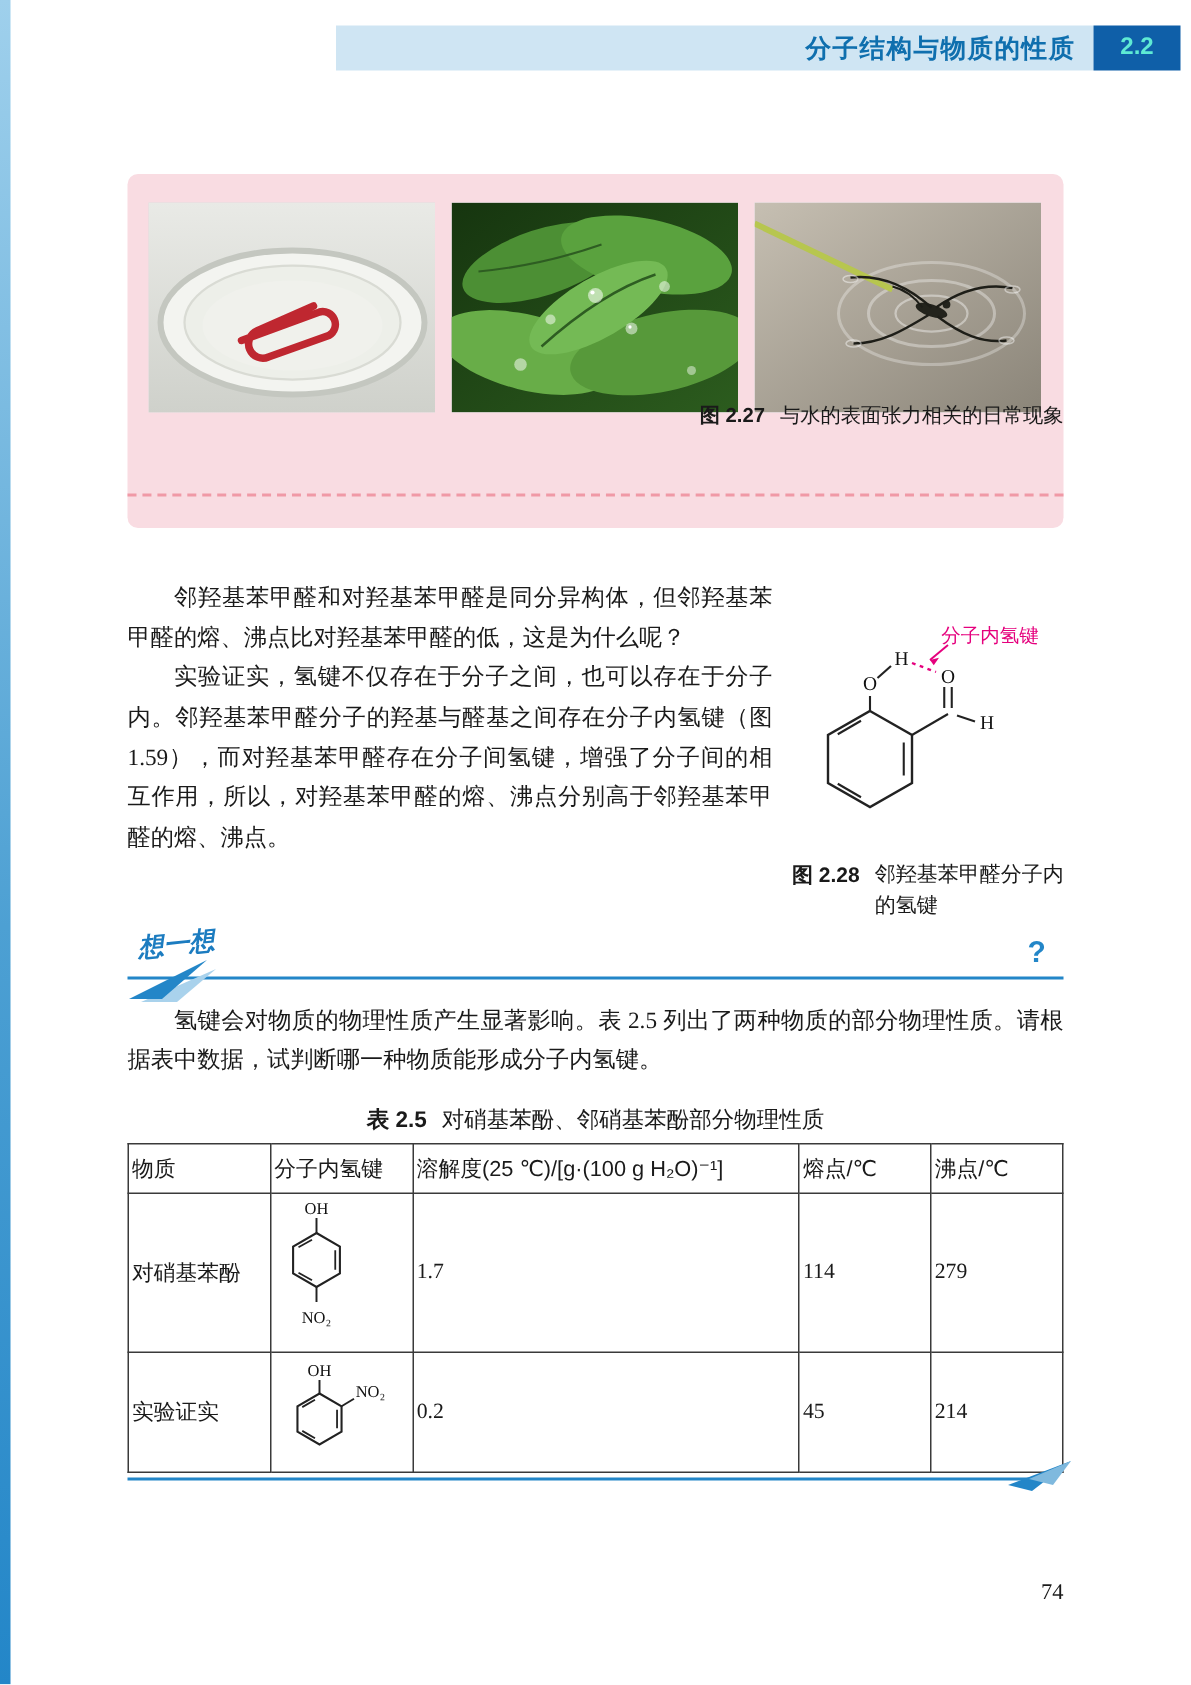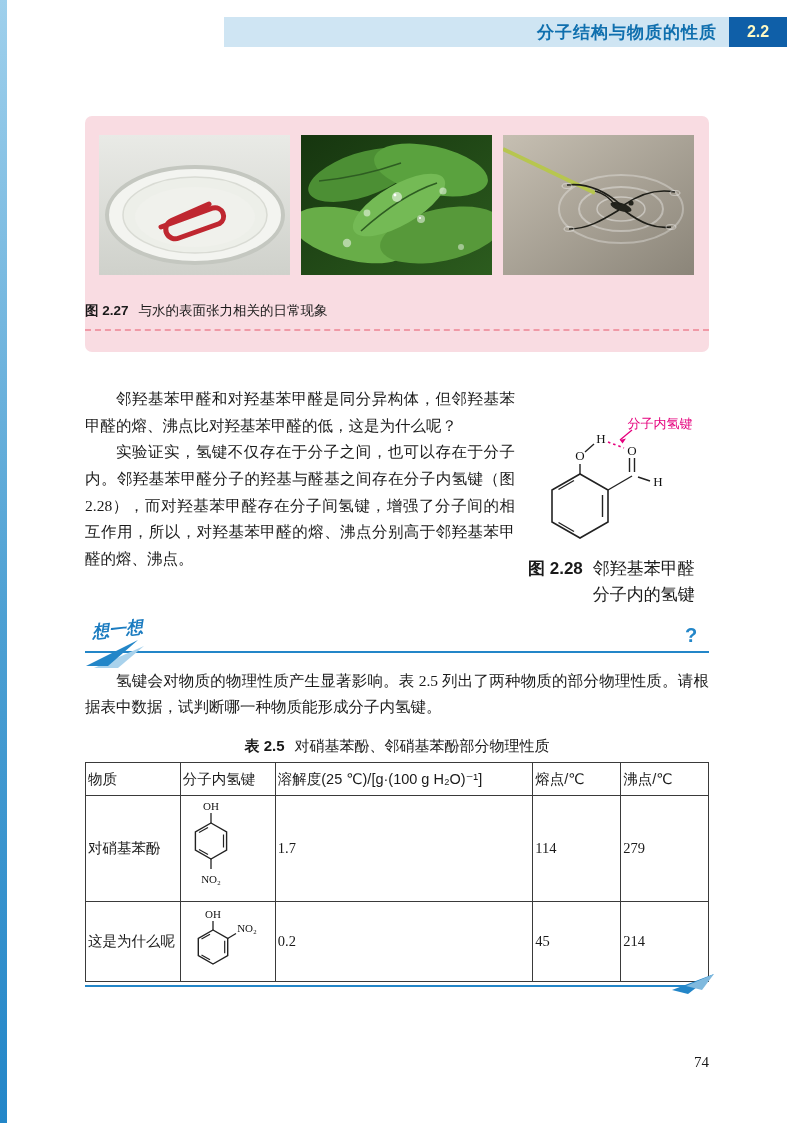--- a/index.html
+++ b/index.html
@@ -10,42 +10,42 @@
   }
   .left-bar { position:absolute; left:0; top:0; width:7px; height:1123px;
     background:linear-gradient(180deg,#9fd0ec 0%,#4da0d3 55%,#2386c8 100%); }
 
   
   .header-strip { position:absolute; left:224px; top:17px; width:505px; height:30px;
     background:#cfe5f3; display:flex; align-items:center; justify-content:flex-end; padding-right:12px; }
   .header-title { font-family:"Liberation Sans","DejaVu Sans",sans-serif; font-weight:bold;
     font-size:17px; color:#0f6fae; letter-spacing:1px; }
   .header-badge { position:absolute; left:729px; top:17px; width:58px; height:30px; background:#0f5fa8;
-    color:#fef9c3; font-family:"Liberation Sans","DejaVu Sans",sans-serif; font-weight:bold; font-size:16px;
+    color:#5eead4; font-family:"Liberation Sans","DejaVu Sans",sans-serif; font-weight:bold; font-size:16px;
     display:flex; align-items:center; justify-content:center; }
 
   
   .pink-panel { position:absolute; left:85px; top:116px; width:624px; height:236px;
     background:#f9dce2; border-radius:7px; }
   .photos { position:absolute; left:14px; top:19px; display:flex; gap:11px; }
   .photo { width:191px; height:140px; overflow:hidden; background:#ddd; }
   .photo svg { display:block; }
-  .caption-227 { position:absolute; left:0; top:186px; width:624px; text-align:left; font-size:13.5px; }
+  .caption-227 { position:absolute; left:0; top:152px; width:624px; text-align:right; font-size:13.5px; }
   .cap-label { font-family:"Liberation Sans","DejaVu Sans",sans-serif; font-weight:bold; margin-right:10px; }
   .dashed-line { position:absolute; left:0px; top:213px; width:624px; height:0;
     border-top:2px dashed #f099a6; }
 
   
   .text-col { position:absolute; left:85px; top:386px; width:430px; font-size:15.5px;
     line-height:1.72; text-align:justify; }
   .text-col p { text-indent:2em; }
 
   
   .fig228 { position:absolute; left:528px; top:412px; width:182px; }
-  .fig228-caption { display:flex; margin-top:6px; font-size:17px; line-height:1.5; }
+  .fig228-caption { display:flex; margin-top:22px; font-size:14px; line-height:1.5; }
   .fig228-caption .cap-label { flex:none; }
   .fig228-caption .cap-text { flex:1; }
 
   
   .think-line { position:absolute; left:85px; top:651px; width:624px; height:0; border-top:2px solid #2386c8; }
   .think-tri { position:absolute; left:86px; top:636px; }
   .think-label { position:absolute; left:92px; top:618px;
     font-family:"Liberation Sans","DejaVu Sans",sans-serif; font-weight:bold; font-style:italic;
     font-size:17px; color:#1c7cc0; transform:rotate(-6deg);
     text-shadow:-1px -1px 0 #fff, 1px -1px 0 #fff, -1px 1px 0 #fff, 1px 1px 0 #fff; }
@@ -160,21 +160,21 @@
     </div>
 
     <div class="caption-227">
       <span class="cap-label">图 2.27</span><span>与水的表面张力相关的日常现象</span>
     </div>
     <div class="dashed-line"></div>
   </div>
 
   <div class="text-col">
     <p>邻羟基苯甲醛和对羟基苯甲醛是同分异构体，但邻羟基苯甲醛的熔、沸点比对羟基苯甲醛的低，这是为什么呢？</p>
-    <p>实验证实，氢键不仅存在于分子之间，也可以存在于分子内。邻羟基苯甲醛分子的羟基与醛基之间存在分子内氢键（图 2.28），而对羟基苯甲醛存在分子间氢键，增强了分子间的相互作用，所以，对羟基苯甲醛的熔、沸点分别高于邻羟基苯甲醛的熔、沸点。</p>
+    <p>实验证实，氢键不仅存在于分子之间，也可以存在于分子内。邻羟基苯甲醛分子的羟基与醛基之间存在分子内氢键（图 1.59），而对羟基苯甲醛存在分子间氢键，增强了分子间的相互作用，所以，对羟基苯甲醛的熔、沸点分别高于邻羟基苯甲醛的熔、沸点。</p>
   </div>
 
   <div class="fig228">
     <svg width="182" height="134" viewBox="0 0 182 134">
 
       <text x="132" y="16" text-anchor="middle" font-size="13" fill="#e5007d" class="annot-text">分子内氢键</text>
       <path d="M104,18 L92,28" stroke="#e5007d" stroke-width="1.3" fill="none"></path>
       <path d="M92,28 l6,-1.5 -3.5,5 z" fill="#e5007d"></path>
 
       <line x1="80" y1="30" x2="96" y2="36" stroke="#e5007d" stroke-width="1.6" stroke-dasharray="2.5,3"></line>
@@ -238,21 +238,21 @@
             <line x1="16" y1="33.5" x2="25" y2="28.5" stroke="#222" stroke-width="1.2"></line>
             <line x1="28" y1="60" x2="28" y2="70" stroke="#222" stroke-width="1.3"></line>
             <text x="28" y="84" text-anchor="middle" font-size="11" fill="#111">NO₂</text>
           </svg>
         </td>
         <td>1.7</td>
         <td>114</td>
         <td>279</td>
       </tr>
       <tr class="row-short">
-        <td>这是为什么呢</td>
+        <td>实验证实</td>
         <td>
           <svg width="80" height="66" viewBox="0 0 80 66">
             <text x="30" y="11" text-anchor="middle" font-size="11" fill="#111">OH</text>
             <text x="64" y="25" text-anchor="middle" font-size="11" fill="#111">NO₂</text>
             <polygon points="30,23 44.7,31.5 44.7,48.5 30,57 15.3,48.5 15.3,31.5" fill="none" stroke="#222" stroke-width="1.4"></polygon>
             <line x1="41.7" y1="33.8" x2="41.7" y2="46.2" stroke="#222" stroke-width="1.2"></line>
             <line x1="27" y1="52.8" x2="18.5" y2="47.9" stroke="#222" stroke-width="1.2"></line>
             <line x1="18.5" y1="32.1" x2="27" y2="27.2" stroke="#222" stroke-width="1.2"></line>
             <line x1="30" y1="23" x2="30" y2="14" stroke="#222" stroke-width="1.3"></line>
             <line x1="44.7" y1="31.5" x2="53" y2="26.5" stroke="#222" stroke-width="1.3"></line>

